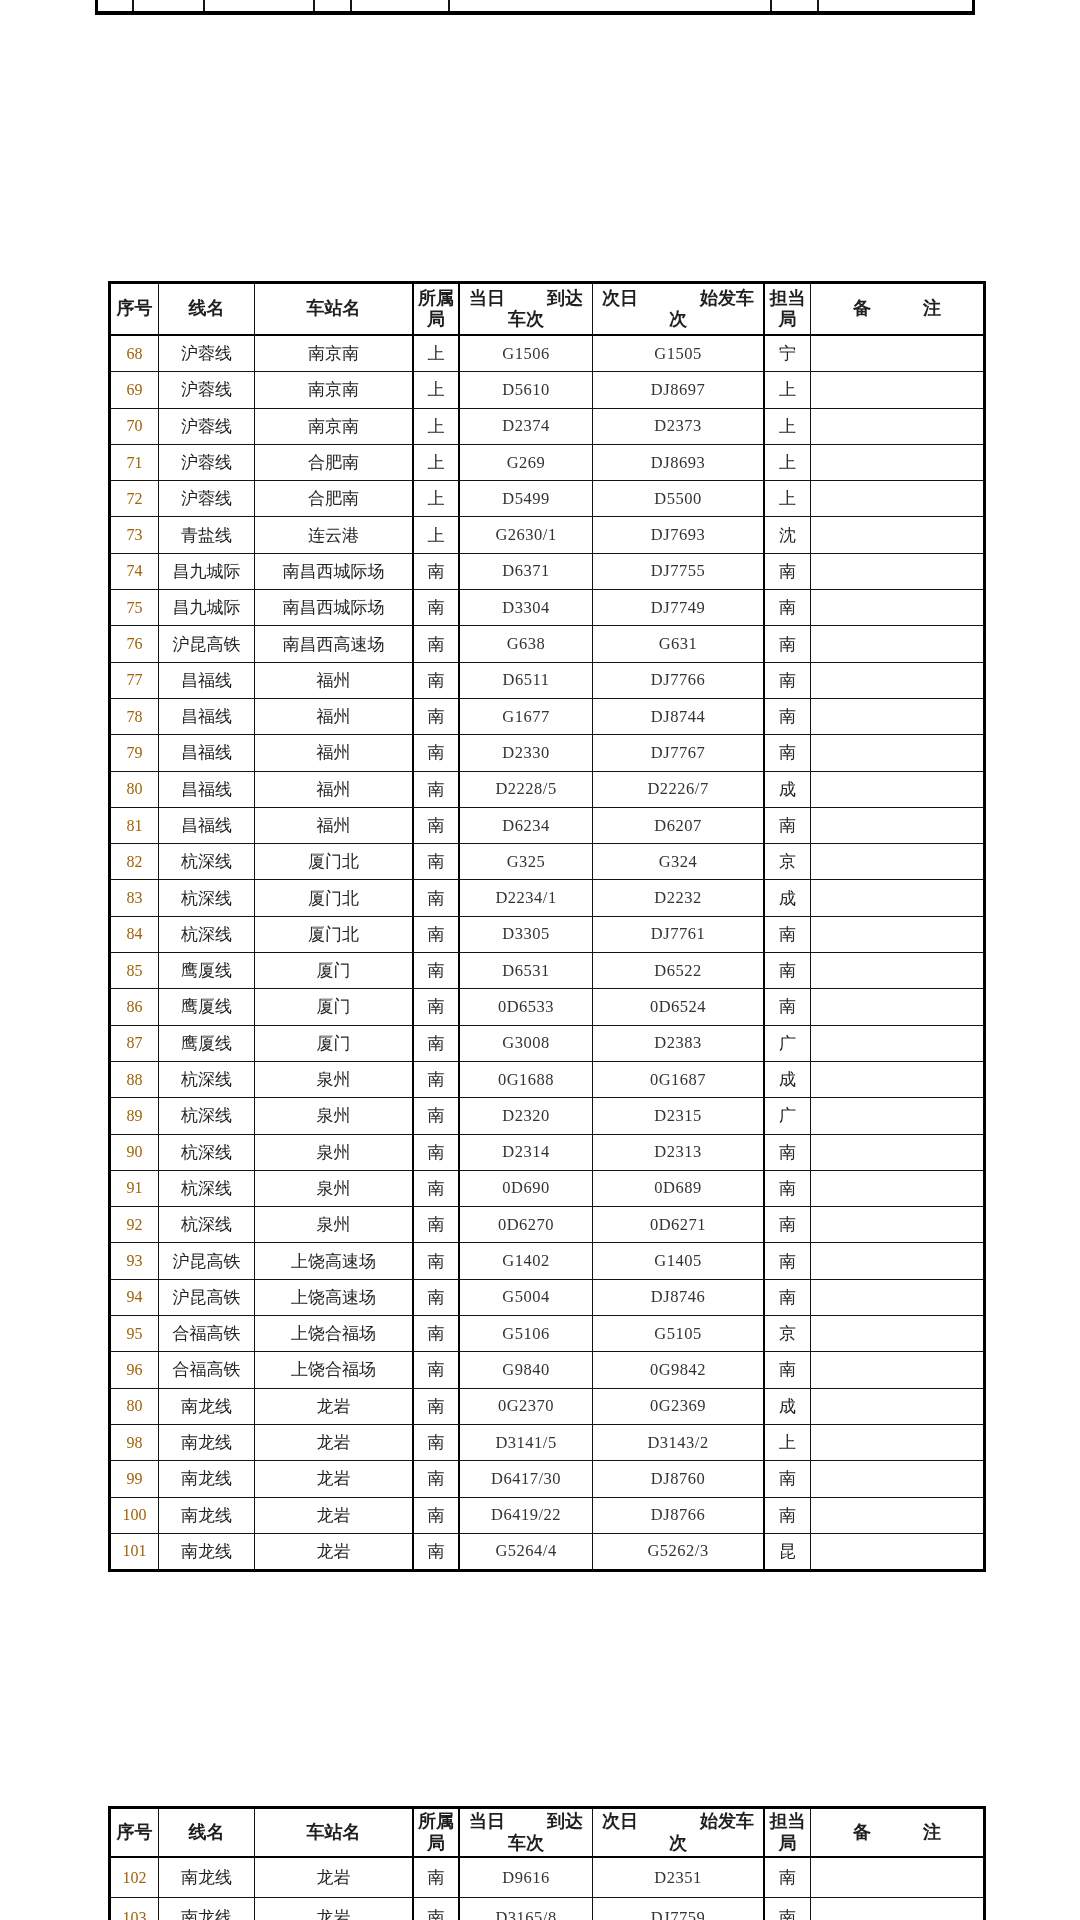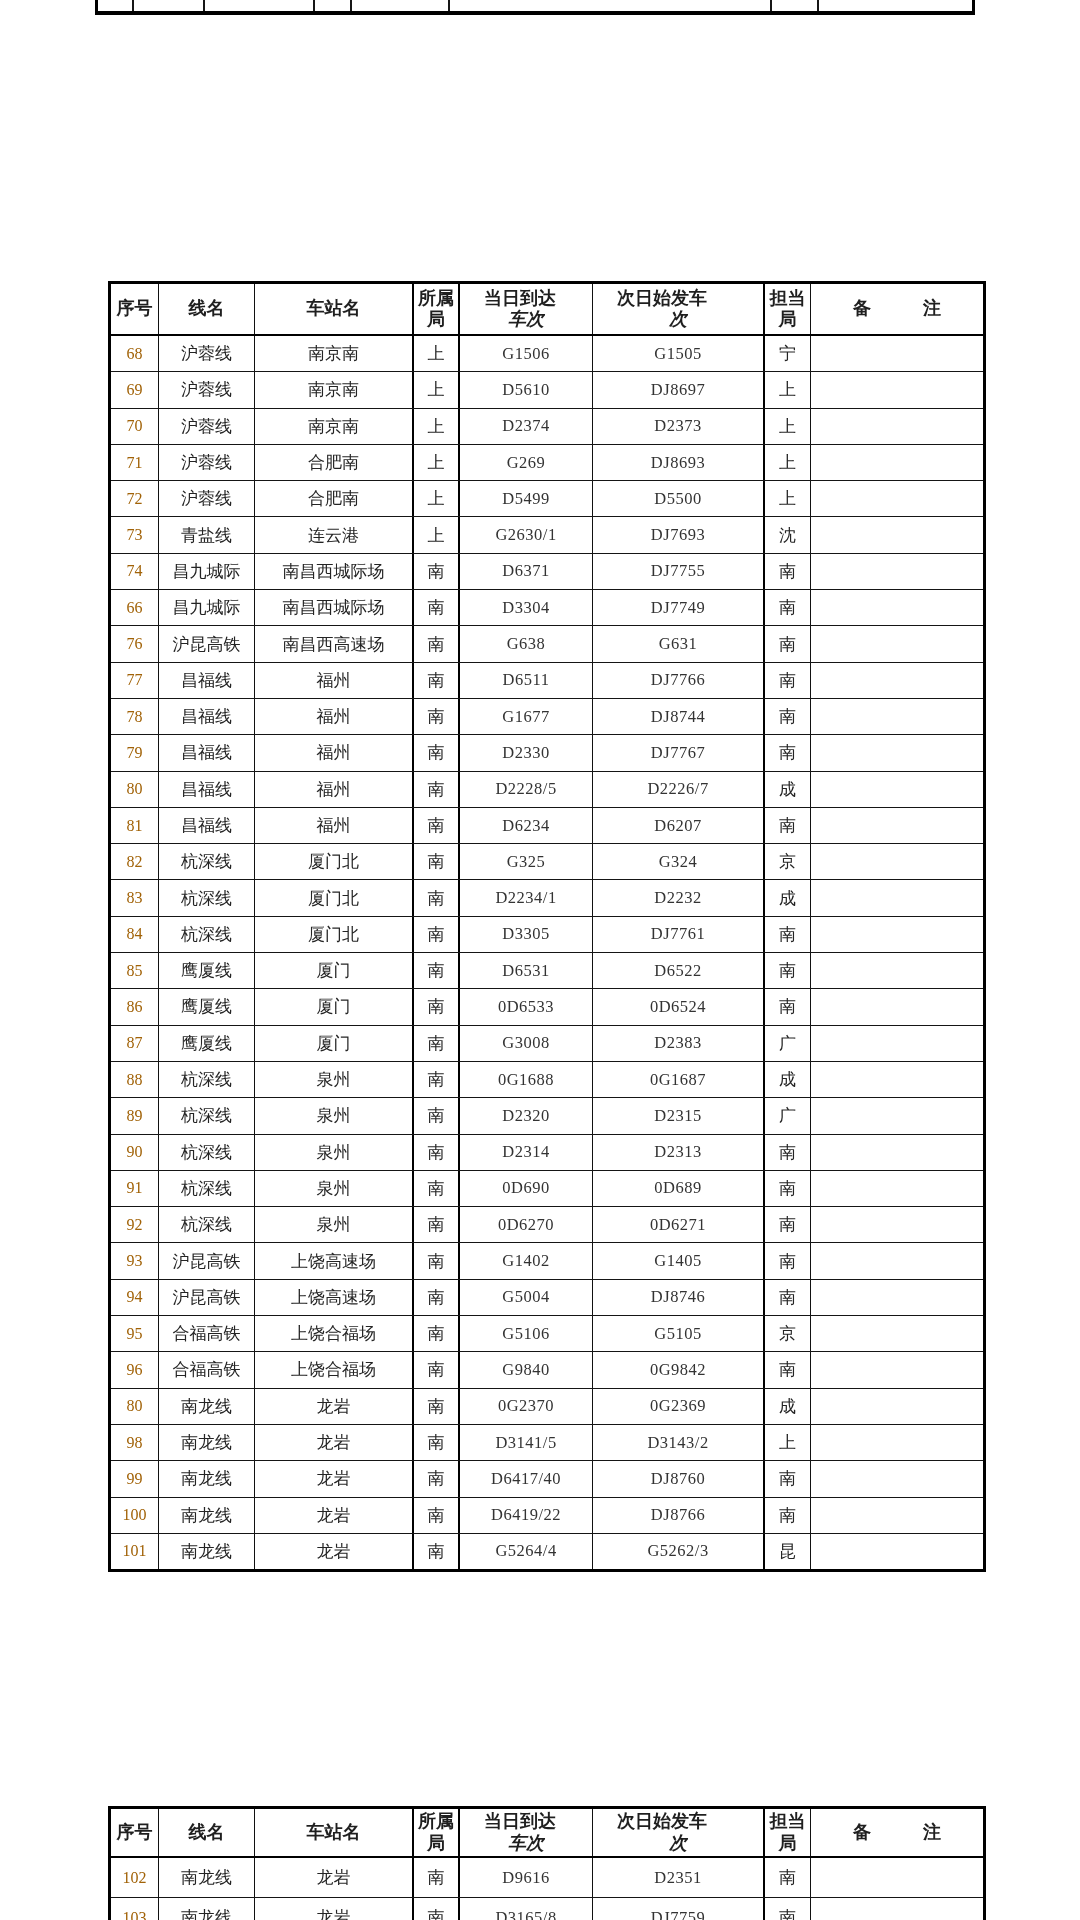--- a/index.html
+++ b/index.html
@@ -26,22 +26,22 @@
   .grid{display:grid;grid-template-columns:48px 96px 159px 46px 133px 172px 46px 172px;}
 
   .thead{border-bottom:2.6px solid #000;height:50px;}
   #second-table .thead{height:47px;}
 
   .hcell{
     display:flex;flex-direction:column;align-items:center;justify-content:center;
     border-right:1.5px solid #111;font-size:18px;font-weight:600;
     line-height:1.18;overflow:hidden;box-sizing:border-box;
   }
-  .hcell .split{display:flex;justify-content:flex-start;width:100%;padding:0 24px;box-sizing:border-box;}
-  .hcell .mid{display:block;text-align:right;font-style:italic;}
+  .hcell .split{display:flex;justify-content:space-between;width:100%;padding:0 9px;box-sizing:border-box;}
+  .hcell .mid{display:block;text-align:right;}
   .hcell.remarks{flex-direction:row;gap:52px;}
 
   .trow{height:35.3px;border-bottom:1.4px solid #151515;}
   #second-table .trow{height:39px;}
   .trow:last-child{border-bottom:none;}
 
   .cell{
     display:flex;align-items:center;justify-content:center;
     border-right:1.5px solid #111;overflow:hidden;box-sizing:border-box;
     font-size:17px;color:#242424;
@@ -174,21 +174,21 @@
         <div class="cell c0">74</div>
         <div class="cell c1">昌九城际</div>
         <div class="cell c2">南昌西城际场</div>
         <div class="cell c3">南</div>
         <div class="cell c4">D6371</div>
         <div class="cell c5">DJ7755</div>
         <div class="cell c6">南</div>
         <div class="cell c7"></div>
       </div>
       <div class="trow grid">
-        <div class="cell c0">66</div>
+        <div class="cell c0">75</div>
         <div class="cell c1">昌九城际</div>
         <div class="cell c2">南昌西城际场</div>
         <div class="cell c3">南</div>
         <div class="cell c4">D3304</div>
         <div class="cell c5">DJ7749</div>
         <div class="cell c6">南</div>
         <div class="cell c7"></div>
       </div>
       <div class="trow grid">
         <div class="cell c0">76</div>
@@ -418,21 +418,21 @@
         <div class="cell c4">D3141/5</div>
         <div class="cell c5">D3143/2</div>
         <div class="cell c6">上</div>
         <div class="cell c7"></div>
       </div>
       <div class="trow grid">
         <div class="cell c0">99</div>
         <div class="cell c1">南龙线</div>
         <div class="cell c2">龙岩</div>
         <div class="cell c3">南</div>
-        <div class="cell c4">D6417/40</div>
+        <div class="cell c4">D6417/30</div>
         <div class="cell c5">DJ8760</div>
         <div class="cell c6">南</div>
         <div class="cell c7"></div>
       </div>
       <div class="trow grid">
         <div class="cell c0">100</div>
         <div class="cell c1">南龙线</div>
         <div class="cell c2">龙岩</div>
         <div class="cell c3">南</div>
         <div class="cell c4">D6419/22</div>

